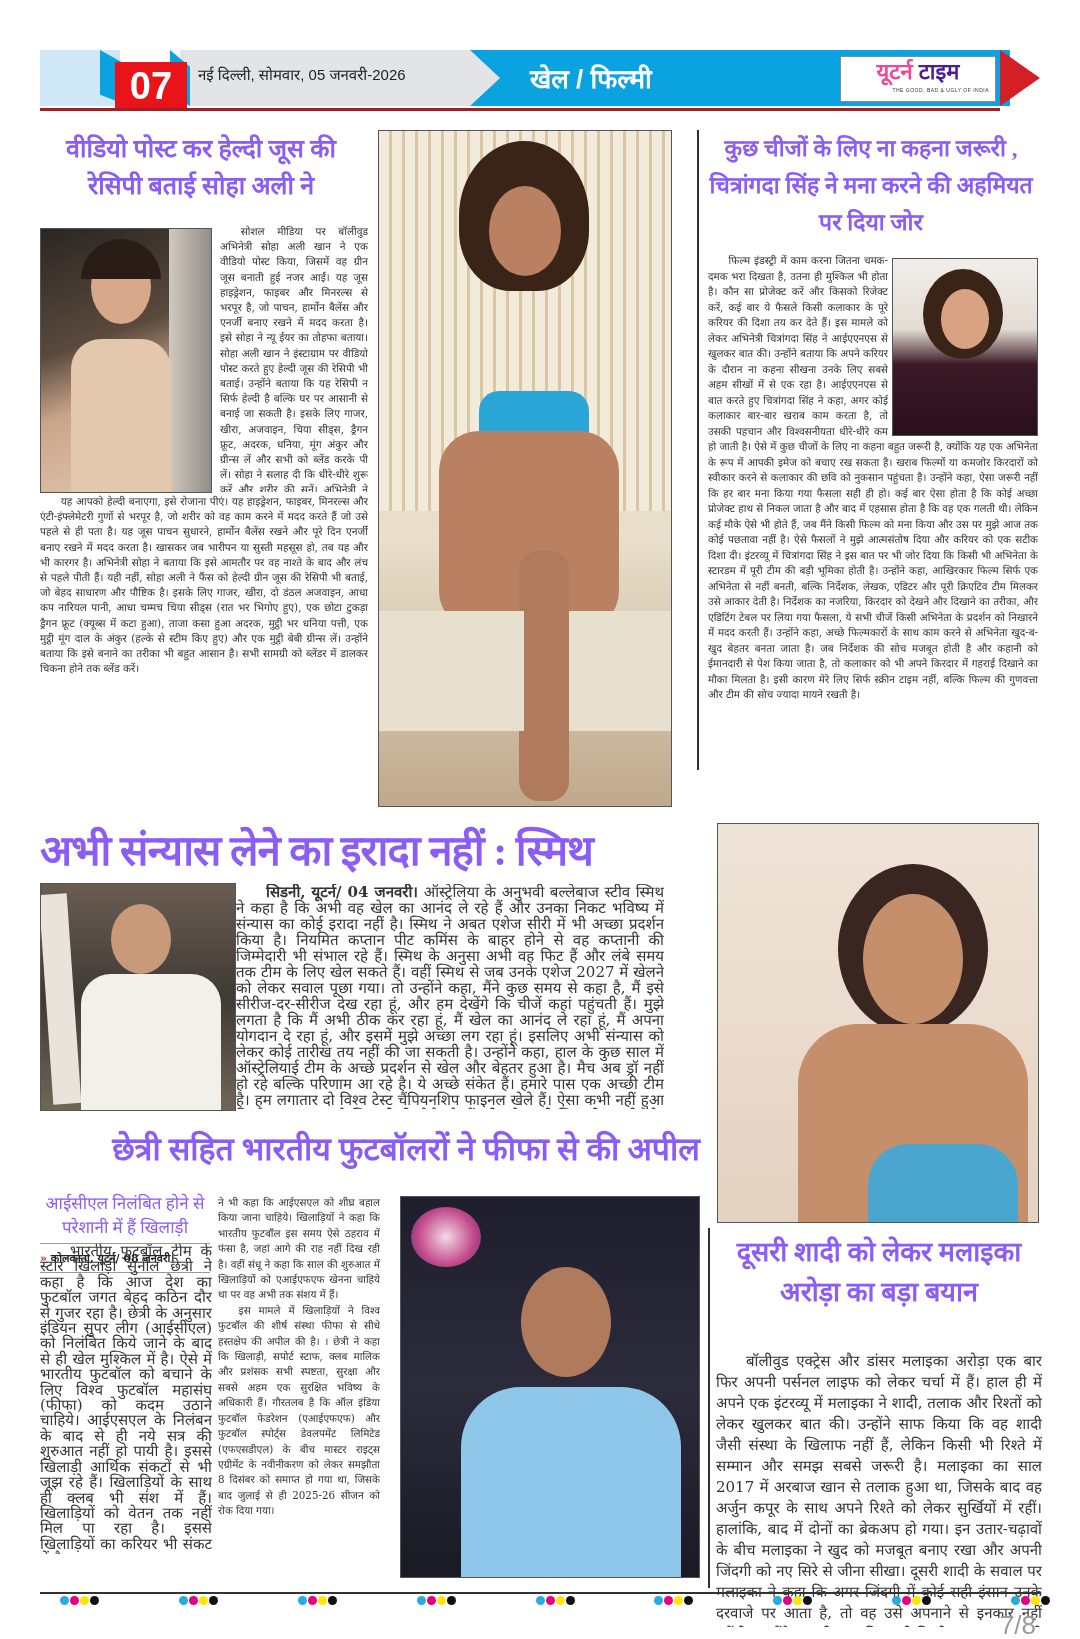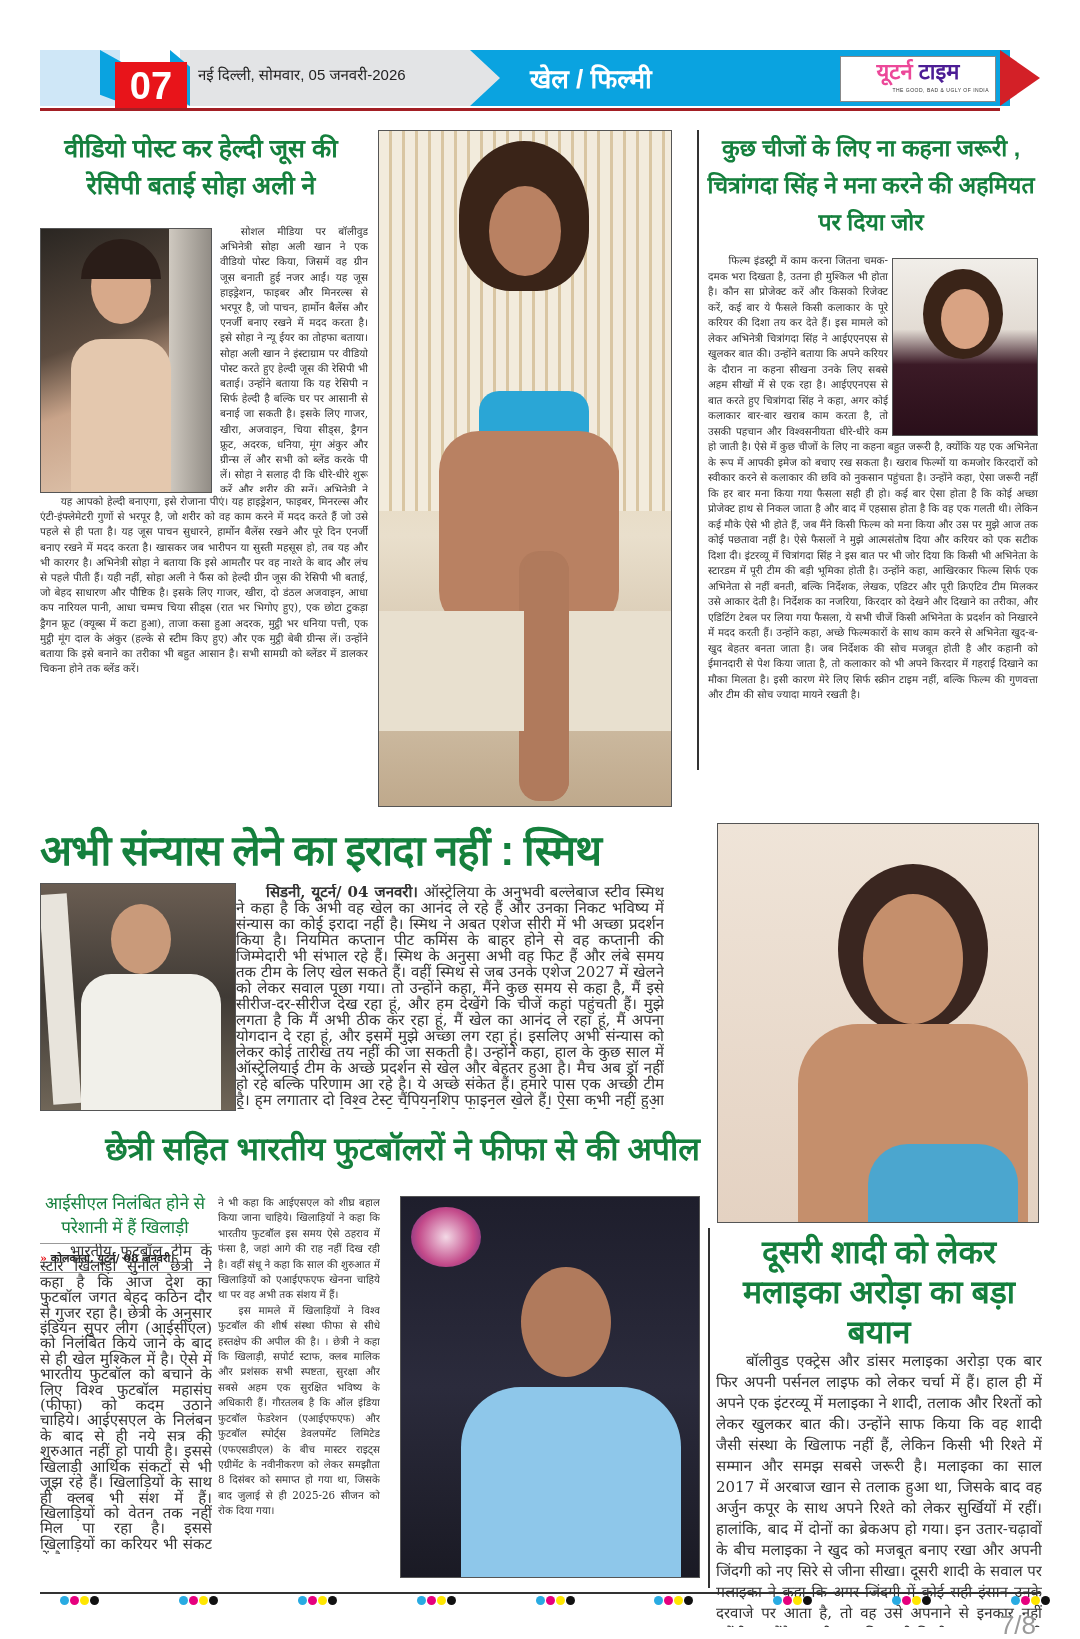--- a/index.html
+++ b/index.html
@@ -16,21 +16,21 @@
 .page-num{left:75px;top:12px;width:72px;height:48px;background:#e8141a;color:#fff;font-family:"Liberation Sans",sans-serif;font-weight:bold;font-size:38px;text-align:center;line-height:48px}
 .date-line{left:158px;top:14px;font-family:"Liberation Sans",sans-serif;font-size:15px;color:#222}
 .section{left:490px;top:10px;font-family:"Liberation Sans",sans-serif;font-weight:bold;font-size:26px;color:#fff}
 .logo{left:800px;top:6px;width:156px;height:46px;background:#fff;border:1px solid #888;text-align:center}
 .logo-main{font-family:"Liberation Sans",sans-serif;font-weight:bold;font-size:22px;line-height:30px}
 .logo-main .a{color:#ec4899}
 .logo-main .b{color:#4c1d95}
 .logo-tag{font-family:"Liberation Sans",sans-serif;font-size:5px;letter-spacing:.5px;color:#333;text-align:right;padding-right:6px}
 .mast-rule{left:40px;top:108px;width:960px;height:3px;background:#a31f24}
 
-.hl{font-family:Liberation Sans, sans-serif;font-weight:bold;color:#15803d;text-align:center}
+.hl{font-family:Liberation Serif, serif;font-weight:bold;color:#8b5cf6;text-align:center}
 .body{font-size:10.4px;line-height:15.2px;text-align:justify;color:#333}
 .body p{text-indent:2em}
 .img{background:#888;overflow:hidden}
 .photo{border:1px solid #555}
 .vrule{background:#333}
 
 .regs{left:60px;top:1596px;width:990px;height:12px;display:flex;justify-content:space-between}
 .reg{display:flex;gap:1px}
 .dot{width:9px;height:9px;border-radius:50%}
 .pageind{right:44px;top:1610px;font-family:"Liberation Sans",sans-serif;font-size:26px;color:#9a9a9a}
@@ -125,21 +125,21 @@
   <p style="text-indent:0">ने भी कहा कि आईएसएल को शीघ्र बहाल किया जाना चाहिये। खिलाड़ियों ने कहा कि भारतीय फुटबॉल इस समय ऐसे ठहराव में फंसा है, जहां आगे की राह नहीं दिख रही है। वहीं संधू ने कहा कि साल की शुरुआत में खिलाड़ियों को एआईएफएफ खेनना चाहिये था पर वह अभी तक संशय में हैं।</p>
   <p>इस मामले में खिलाड़ियों ने विश्व फुटबॉल की शीर्ष संस्था फीफा से सीधे हस्तक्षेप की अपील की है। । छेत्री ने कहा कि खिलाड़ी, सपोर्ट स्टाफ, क्लब मालिक और प्रशंसक सभी स्पष्टता, सुरक्षा और सबसे अहम एक सुरक्षित भविष्य के अधिकारी हैं। गौरतलब है कि ऑल इंडिया फुटबॉल फेडरेशन (एआईएफएफ) और फुटबॉल स्पोर्ट्स डेवलपमेंट लिमिटेड (एफएसडीएल) के बीच मास्टर राइट्स एग्रीमेंट के नवीनीकरण को लेकर समझौता 8 दिसंबर को समाप्त हो गया था, जिसके बाद जुलाई से ही 2025-26 सीजन को रोक दिया गया।</p>
 </div>
 <div class="abs img photo" style="left:400px;top:1196px;width:300px;height:382px;background:linear-gradient(180deg,#1e1e2c 0%,#2b2b3c 50%,#1a1a24 100%)">
   <div class="abs" style="left:10px;top:10px;width:70px;height:60px;border-radius:50%;background:radial-gradient(circle,#f3d9e6,#c34a8a 60%,#5a2a7a)"></div>
   <div class="abs" style="left:120px;top:70px;width:90px;height:110px;border-radius:50%;background:#b07a5c"></div>
   <div class="abs" style="left:60px;top:190px;width:220px;height:192px;background:#8ec7ea;border-radius:60px 60px 0 0"></div>
 </div>
 <div class="abs vrule" style="left:708px;top:1228px;width:2px;height:360px"></div>
 
-<div class="abs hl" style="left:712px;top:1232px;width:334px;font-size:32px;line-height:40px">दूसरी शादी को लेकर मलाइका अरोड़ा का बड़ा बयान</div>
+<div class="abs hl" style="left:712px;top:1232px;width:334px;font-size:27px;line-height:40px">दूसरी शादी को लेकर मलाइका अरोड़ा का बड़ा बयान</div>
 <div class="abs body" style="left:716px;top:1351px;width:326px;height:276px;overflow:hidden;font-size:15px;line-height:21px">
   <p>बॉलीवुड एक्ट्रेस और डांसर मलाइका अरोड़ा एक बार फिर अपनी पर्सनल लाइफ को लेकर चर्चा में हैं। हाल ही में अपने एक इंटरव्यू में मलाइका ने शादी, तलाक और रिश्तों को लेकर खुलकर बात की। उन्होंने साफ किया कि वह शादी जैसी संस्था के खिलाफ नहीं हैं, लेकिन किसी भी रिश्ते में सम्मान और समझ सबसे जरूरी है। मलाइका का साल 2017 में अरबाज खान से तलाक हुआ था, जिसके बाद वह अर्जुन कपूर के साथ अपने रिश्ते को लेकर सुर्खियों में रहीं। हालांकि, बाद में दोनों का ब्रेकअप हो गया। इन उतार-चढ़ावों के बीच मलाइका ने खुद को मजबूत बनाए रखा और अपनी जिंदगी को नए सिरे से जीना सीखा। दूसरी शादी के सवाल पर मलाइका ने कहा कि अगर जिंदगी में कोई सही इंसान उनके दरवाजे पर आता है, तो वह उसे अपनाने से इनकार नहीं करेंगी। उन्होंने यह भी कहा कि शादी किसी दबाव या मजबूरी में नहीं, बल्कि खुशी और आपसी समझ के साथ होनी चाहिए। मलाइका ने युवाओं को सलाह दी कि शादी से पहले खुद को समझना बेहद जरूरी है। उन्होंने कहा कि समाज के दबाव में आकर कोई फैसला लेना सही नहीं होता। एक्ट्रेस का यह बयान सोशल मीडिया पर खूब चर्चा में है और कई लोग उनके खुले विचारों की तारीफ कर रहे हैं। मलाइका अरोड़ा का यह बेबाक अंदाज एक बार फिर दिखाता है कि वह अपनी जिंदगी के फैसले खुद लेने में विश्वास रखती हैं और दूसरों को भी यही संदेश देना चाहती हैं।</p>
 </div>
 
 <div class="abs" style="left:40px;top:1592px;width:1000px;height:2px;background:#333"></div>
 <div class="abs regs">
   <div class="reg">
       <i class="dot" style="background:#29abe2"></i>
       <i class="dot" style="background:#e6007e"></i>
       <i class="dot" style="background:#ffe600"></i>

